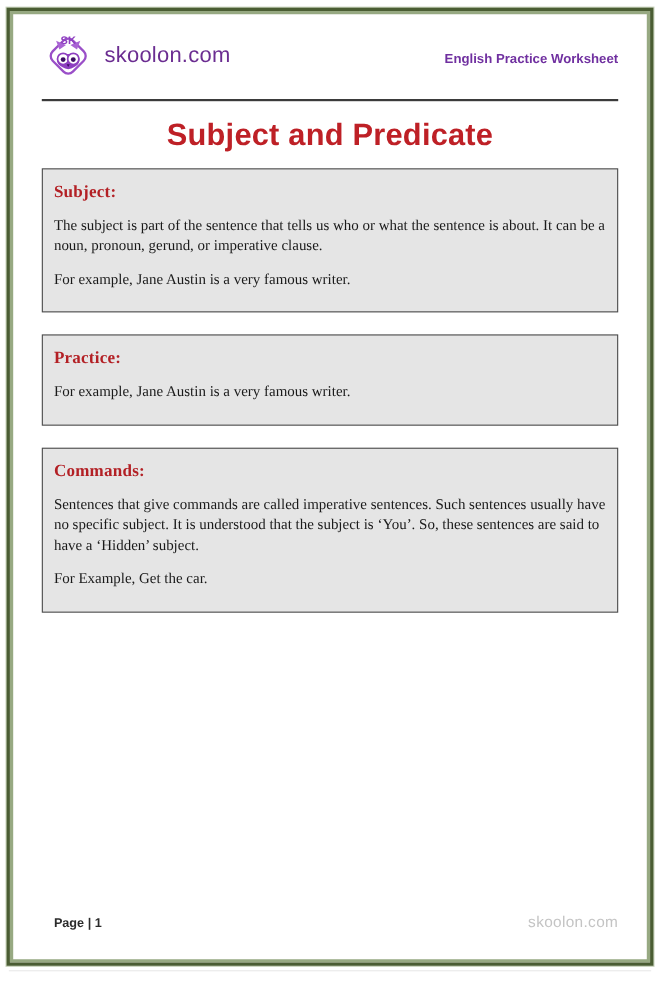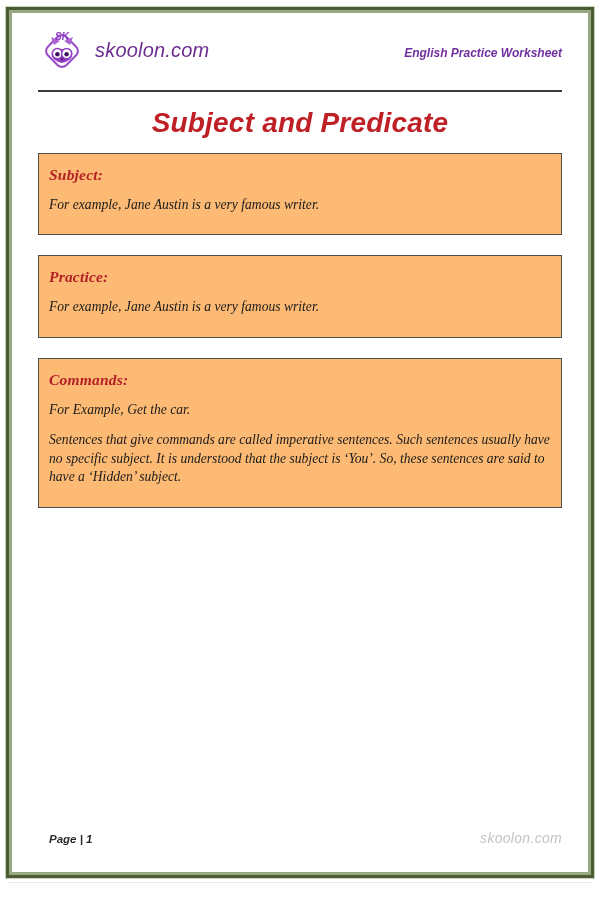--- a/index.html
+++ b/index.html
@@ -26,21 +26,20 @@
     content: "";
     position: absolute;
     left: 8px; right: 8px; top: 882px; height: 1px;
     background: #e9e9e9;
   }
 
   .content {
     position: absolute;
     inset: 0;
     padding: 0 38px;
-    font-style: italic;
   }
 
   
   .header {
     display: flex;
     justify-content: space-between;
     align-items: center;
     padding-top: 25px;
   }
   .brand {
@@ -84,21 +83,21 @@
     margin-top: 33px;
     font-size: 13.6px;
     color: #1a1a1a;
   }
 
   
   .box {
     border: 1px solid #4d4d4d;
     margin-top: 20px;
     padding: 10px 10px 20px 10px;
-    background: #fdba74;
+    background: #e5e5e5;
   }
   .box.first { margin-top: 14px; }
   .box h2 {
     font-family: "Liberation Serif", serif;
     font-size: 15.5px;
     font-weight: bold;
     color: #B32025;
     margin-top: 2px;
     letter-spacing: 0.2px;
   }
@@ -165,32 +164,33 @@
       <div class="wlabel">English Practice Worksheet</div>
     </div>
 
     <div class="rule"></div>
 
     <h1 class="title">Subject and Predicate</h1>
 
 
     <section class="box first">
       <h2>Subject:</h2>
+      <p>The subject is part of the sentence that tells us who or what the sentence is about. It can be a noun, pronoun, gerund, or imperative clause.</p>
       <p>For example, Jane Austin is a very famous writer.</p>
     </section>
 
     <section class="box">
       <h2>Practice:</h2>
       <p>For example, Jane Austin is a very famous writer.</p>
     </section>
 
     <section class="box">
       <h2>Commands:</h2>
+      <p>Sentences that give commands are called imperative sentences. Such sentences usually have no specific subject. It is understood that the subject is ‘You’. So, these sentences are said to have a ‘Hidden’ subject.</p>
       <p>For Example, Get the car.</p>
-      <p>Sentences that give commands are called imperative sentences. Such sentences usually have no specific subject. It is understood that the subject is ‘You’. So, these sentences are said to have a ‘Hidden’ subject.</p>
     </section>
 
     <div class="footer">
       <span class="page-label">Page | 1</span>
       <span class="footer-site">skoolon.com</span>
     </div>
 
   </div>
 </div>
 

